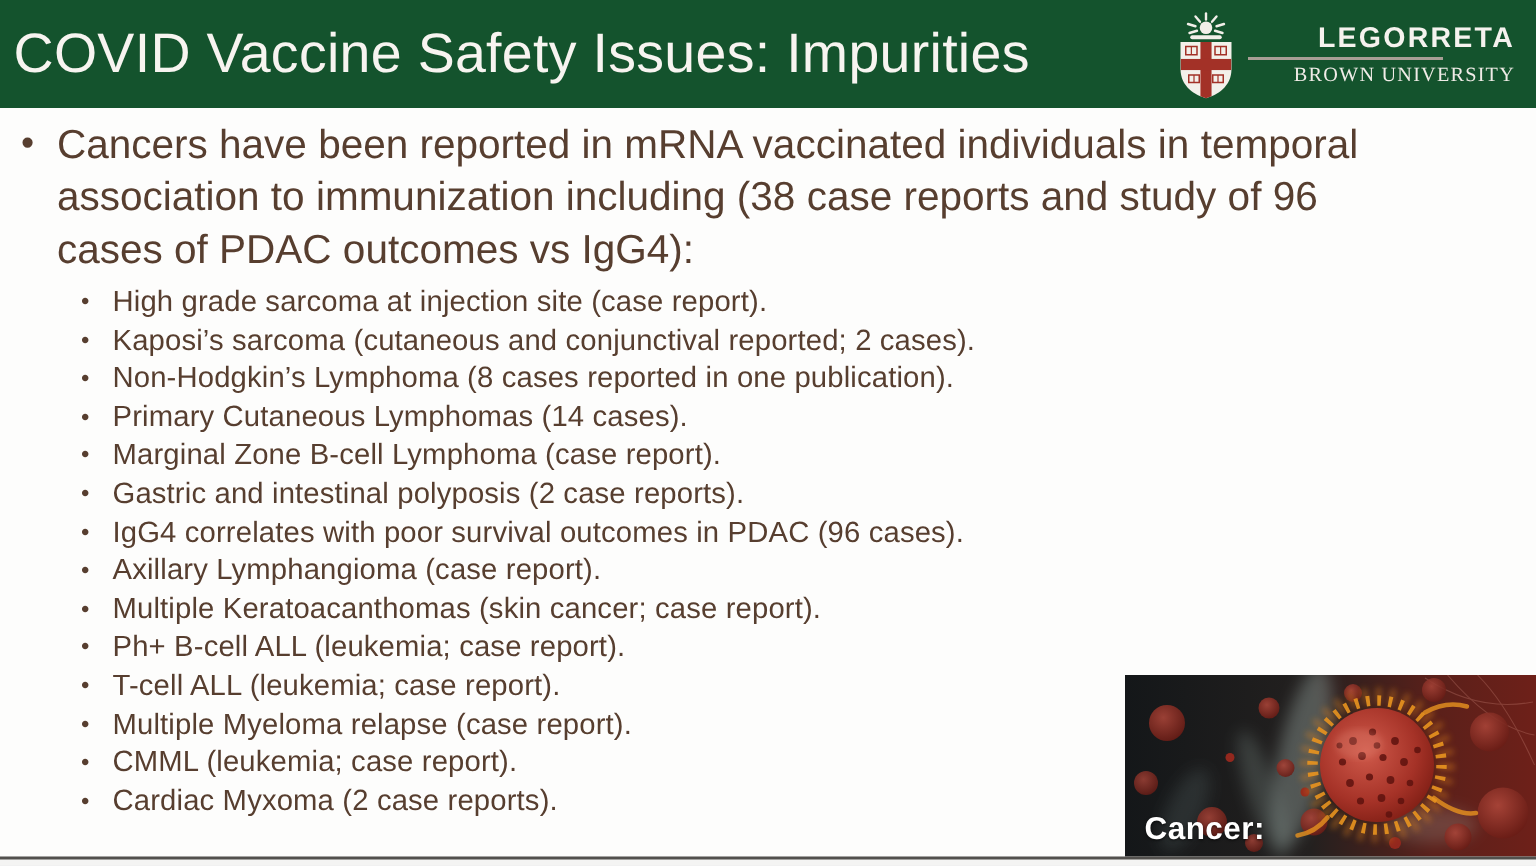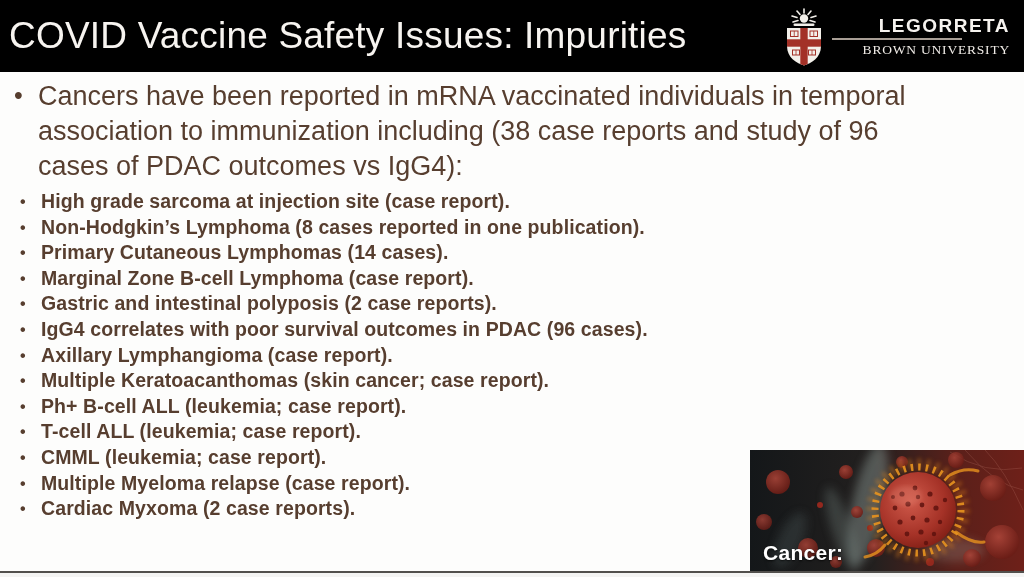--- a/index.html
+++ b/index.html
@@ -5,21 +5,21 @@
   * { margin:0; padding:0; box-sizing:border-box; }
   html,body { background:#e8e8e8; }
   .slide {
     position:relative; width:1024px; height:577px;
     background:#fdfdfc; overflow:hidden;
     font-family:"Liberation Sans", sans-serif;
   }
   
   .header {
     position:absolute; top:0; left:0; width:1024px; height:72px;
-    background:#000000;
+    background:#14532d;
     display:flex; align-items:center; justify-content:space-between;
     padding:0 14px 0 9px;
   }
   .title {
     font-size:37px; font-weight:400; color:#f7f4f0;
     letter-spacing:0.2px; white-space:nowrap;
   }
   .logo { display:flex; align-items:center; gap:8px; margin-top:2px; }
   .crest { width:40px; height:58px; flex:0 0 auto; }
   .logo-text { display:flex; flex-direction:column; color:#f5f2ee; }
@@ -29,21 +29,21 @@
   .logo-line3 { font-family:"Liberation Serif", serif; font-size:13.5px; letter-spacing:0.8px; color:#f0ece7;text-align:right; }
   
   .content { position:absolute; top:79px; left:0; width:1024px; }
   .main-bullet {
     position:relative; margin-left:38px; max-width:902px;
     font-size:27px; line-height:35px; color:#573e2f;
   }
   .main-bullet::before {
     content:"\2022"; position:absolute; left:-24px; top:-1px; font-size:25px; color:#573e2f;
   }
-  .sub-list { list-style:none; margin-top:5px; padding-left:41px;font-weight:bold; }
+  .sub-list { list-style:none; margin-top:5px; padding-left:75px; }
   .sub-list li {
     position:relative; font-size:19.5px; line-height:25.6px; color:#573e2f;
     letter-spacing:0.1px;
   }
   .sub-list li::before {
     content:"\2022"; position:absolute; left:-21px; top:0; font-size:16px; color:#573e2f;
   }
   
   .bottom-rule {
     position:absolute; left:0; bottom:0; width:1024px; height:6px;
@@ -108,31 +108,32 @@
         <div class="logo-divider"></div>
         <div class="logo-line3">BROWN UNIVERSITY</div>
       </div>
     </div>
   </div>
 
   <div class="content">
     <div class="main-bullet">Cancers have been reported in mRNA vaccinated individuals in temporal association to immunization including (38 case reports and study of 96 cases of PDAC outcomes vs IgG4):</div>
     <ul class="sub-list">
       <li>High grade sarcoma at injection site (case report).</li>
+      <li>Kaposi’s sarcoma (cutaneous and conjunctival reported; 2 cases).</li>
       <li>Non-Hodgkin’s Lymphoma (8 cases reported in one publication).</li>
       <li>Primary Cutaneous Lymphomas (14 cases).</li>
       <li>Marginal Zone B-cell Lymphoma (case report).</li>
       <li>Gastric and intestinal polyposis (2 case reports).</li>
       <li>IgG4 correlates with poor survival outcomes in PDAC (96 cases).</li>
       <li>Axillary Lymphangioma (case report).</li>
       <li>Multiple Keratoacanthomas (skin cancer; case report).</li>
       <li>Ph+ B-cell ALL (leukemia; case report).</li>
       <li>T-cell ALL (leukemia; case report).</li>
+      <li>Multiple Myeloma relapse (case report).</li>
       <li>CMML (leukemia; case report).</li>
-      <li>Multiple Myeloma relapse (case report).</li>
       <li>Cardiac Myxoma (2 case reports).</li>
     </ul>
   </div>
 
   <div class="cancer-figure">
     <svg width="274" height="122" viewBox="0 0 274 122">
       <defs>
         <linearGradient id="bg" x1="0" y1="0" x2="1" y2="0">
           <stop offset="0" stop-color="#141719"></stop>
           <stop offset="0.45" stop-color="#23201f"></stop>

